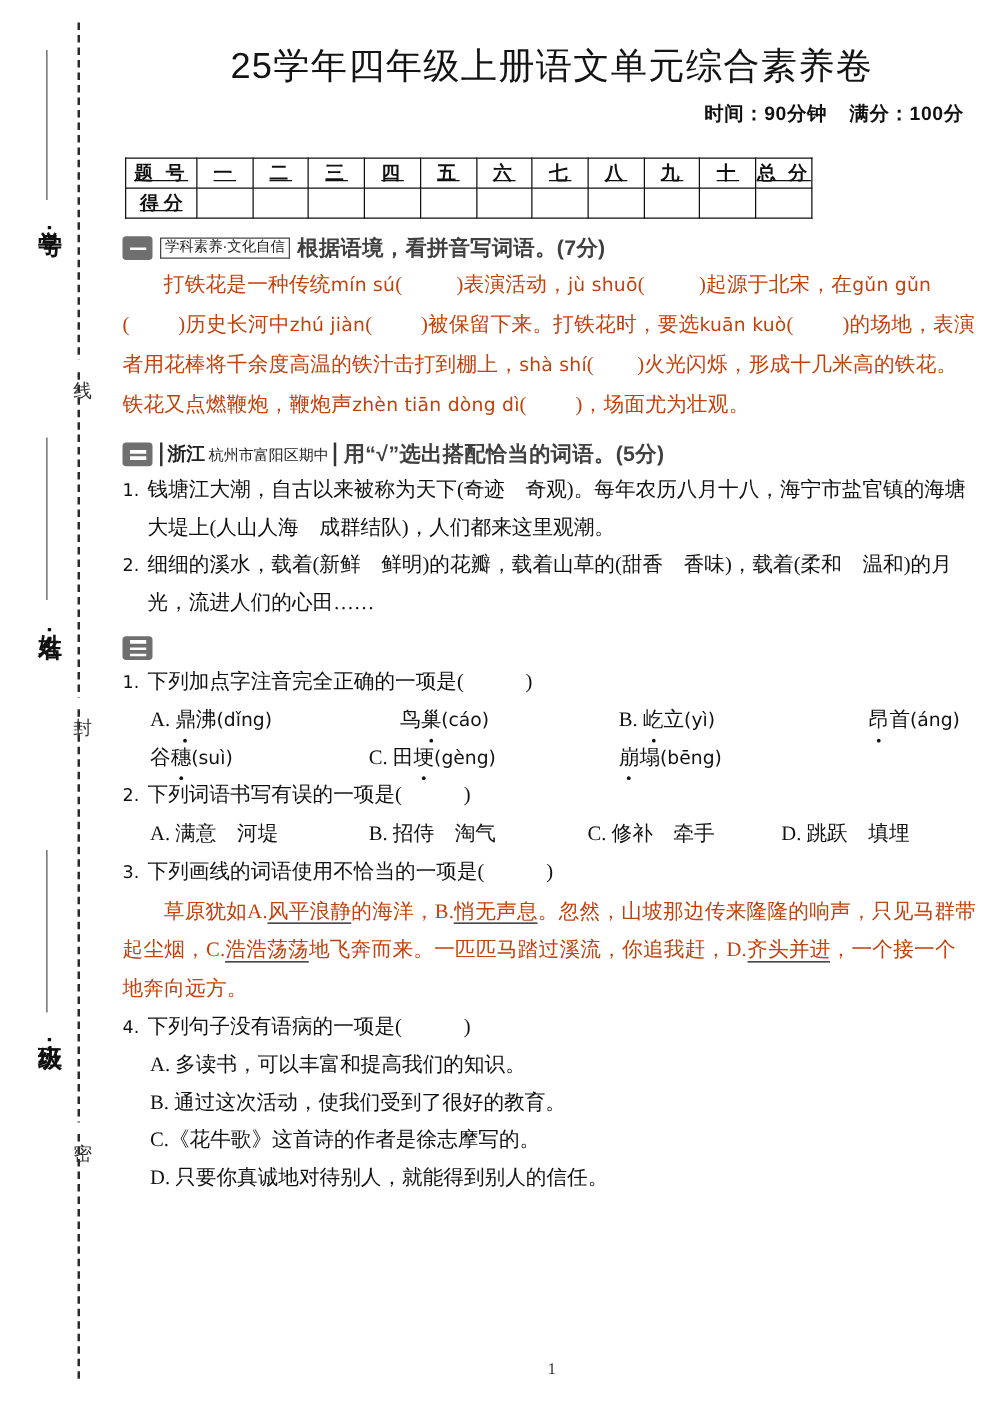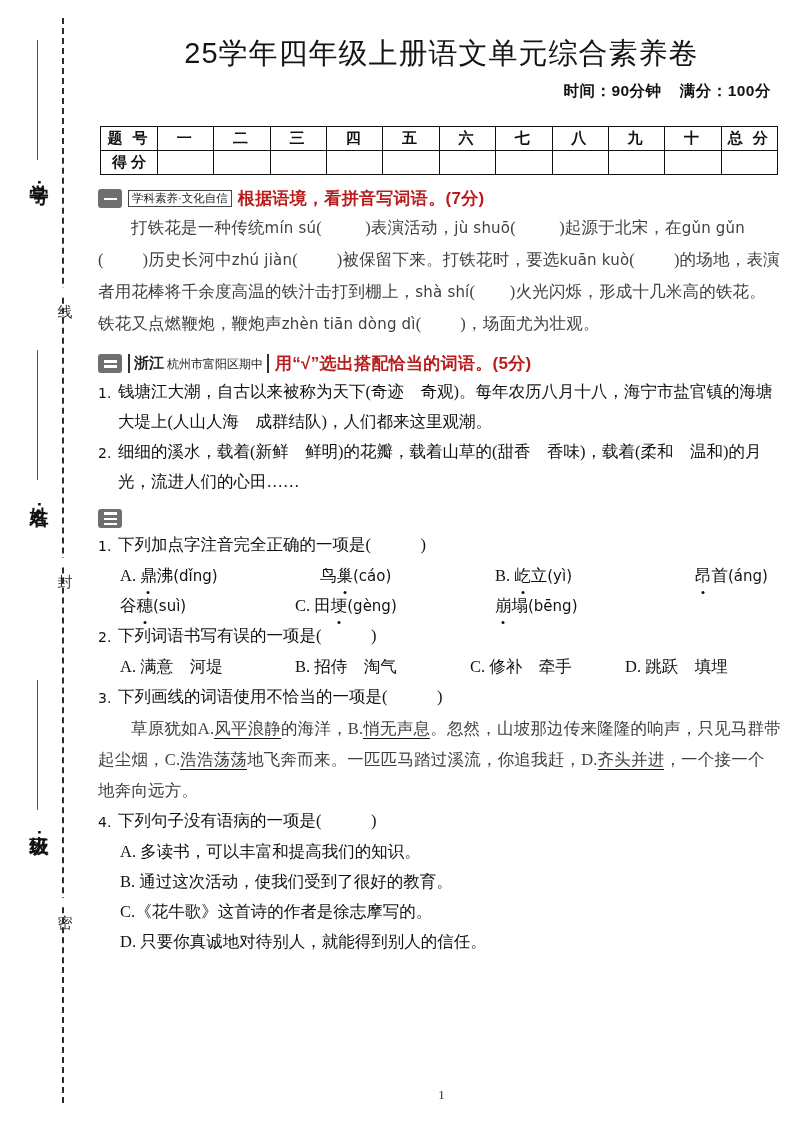--- a/index.html
+++ b/index.html
@@ -88,22 +88,23 @@
     font-weight: bold;
     font-size: 15.5px;
     letter-spacing: 0.5px;
   }
   #exam-meta .meta-gap { display:inline-block; width: 18px; }
 
   
   #score-table {
     margin: 4px 14px 0 10px;
     border-collapse: collapse;
-    width: 678px;
+    width: 550px;
     table-layout: fixed;
+    text-decoration: underline;
   }
   #score-table td {
     border: 1.4px solid #111;
     height: 23px;
     text-align: center;
     vertical-align: middle;
     font-family: "Liberation Sans", "DejaVu Sans", sans-serif;
     font-weight: bold;
     font-size: 15px;
     letter-spacing: 3px;
@@ -157,28 +158,28 @@
     border-right: 2px solid #333;
     padding: 0 4px;
   }
   .sec-tag-plain .prov { font-size: 15px; font-weight: bold; }
   .sec-tag-plain .place { font-size: 12px; }
   .sec-title {
     font-family: "Liberation Sans", "DejaVu Sans", sans-serif;
     font-weight: bold;
     font-size: 17px;
     letter-spacing: 0.3px;
-    color: #b91c1c;
+    color: #404040;
   }
 
   .body-text {
     font-family: "Liberation Serif", "DejaVu Serif", serif;
     font-size: 16.5px;
     line-height: 31px;
-    color: #404040;
+    color: #c2410c;
     letter-spacing: 0.2px;
   }
   .indent { display:inline-block; width: 2em; }
   .py { font-family: "DejaVu Sans", sans-serif; font-size: 15px; }
   .blank-paren {
     display: inline-block;
     white-space: pre;
   }
 
   

